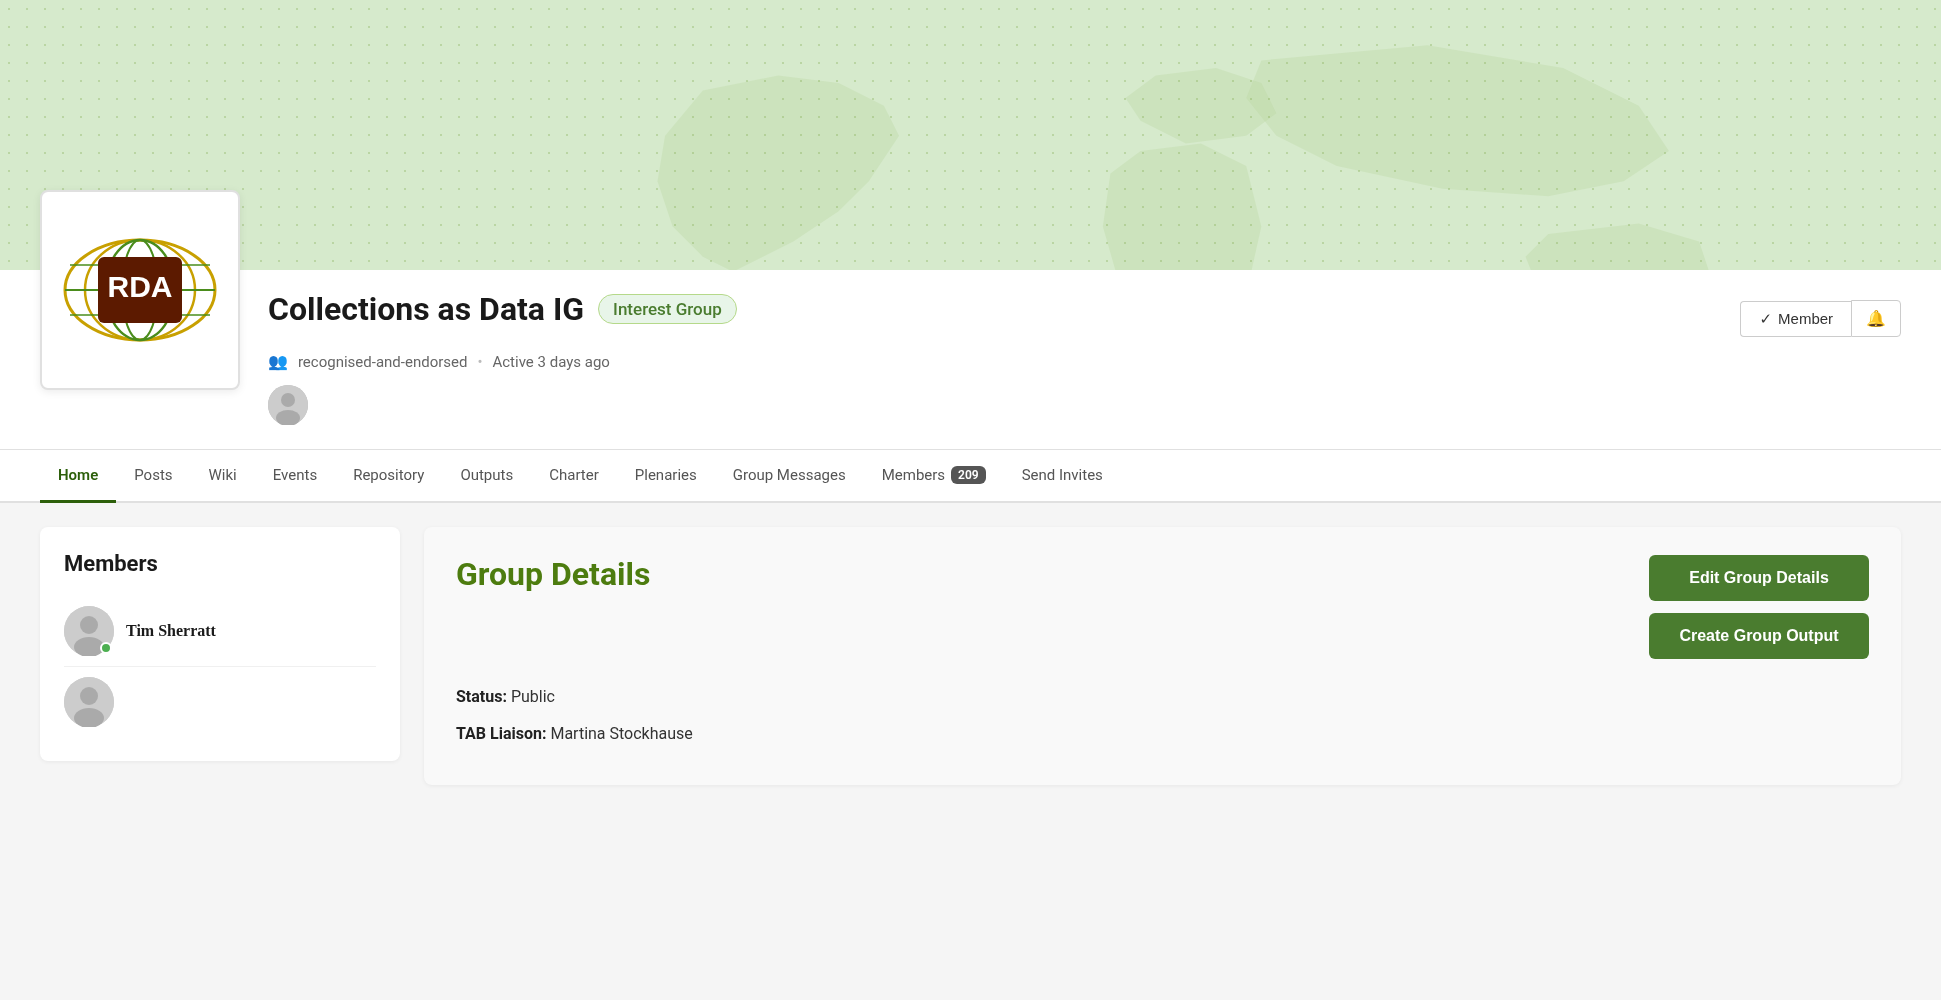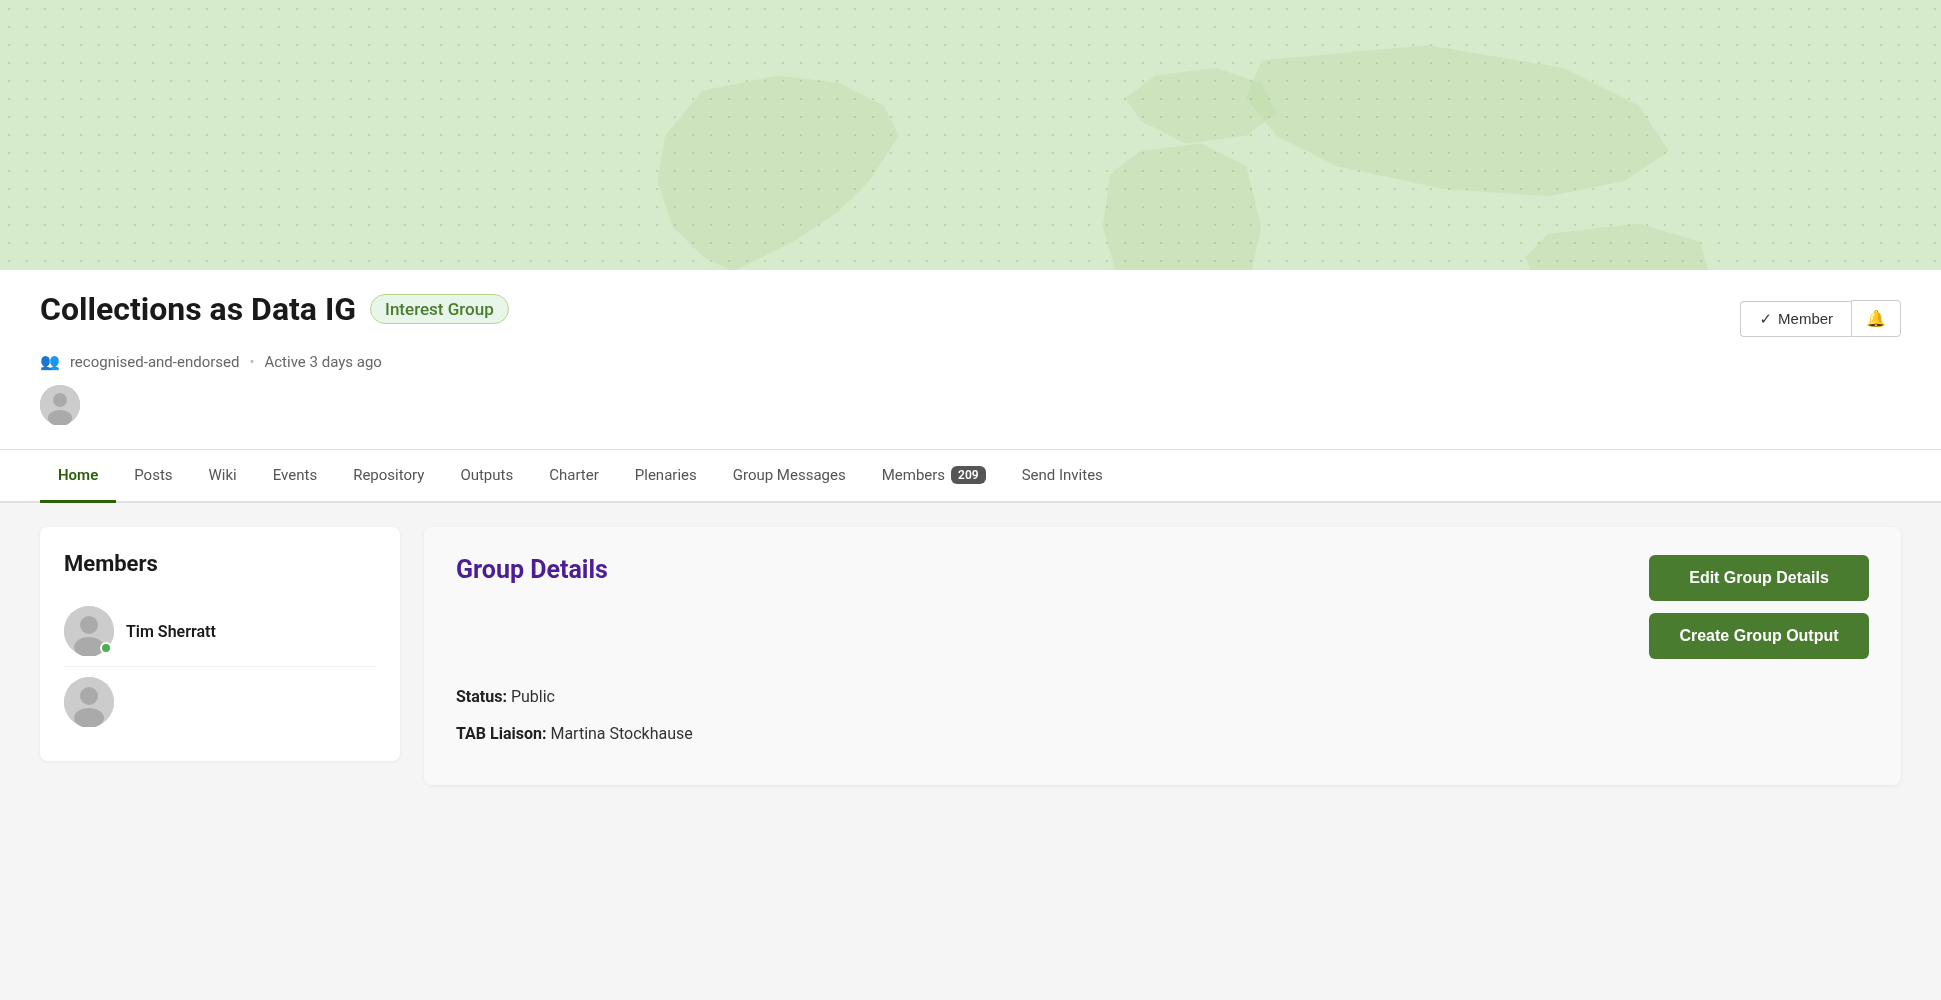--- a/index.html
+++ b/index.html
@@ -231,41 +231,42 @@
       border-radius: 50%;
       position: absolute;
       bottom: 2px;
       right: 2px;
       border: 2px solid #fff;
     }
     .member-name {
       font-size: 16px;
       font-weight: 600;
       color: #1a1a1a;
+      font-family: Liberation Serif, serif;
     }
 
     
     .group-details-section {
       flex: 1;
       background: #f9f9f9;
       border-radius: 8px;
       padding: 28px 32px;
       box-shadow: 0 1px 4px rgba(0,0,0,0.06);
       position: relative;
     }
     .group-details-header {
       display: flex;
       justify-content: space-between;
       align-items: flex-start;
       margin-bottom: 24px;
     }
     .group-details-title {
-      font-size: 25px;
+      font-size: 32px;
       font-weight: 700;
-      color: #4c1d95;
+      color: #4d7c0f;
       text-align: right;
     }
     .details-actions {
       display: flex;
       flex-direction: column;
       gap: 12px;
     }
     .btn-green {
       background: #4a7c2f;
       color: #fff;
@@ -301,20 +302,37 @@
     <path d="M370,100 L410,95 L440,110 L450,150 L440,195 L410,215 L380,210 L355,185 L345,150 L350,115 Z" fill="#7aaa40" opacity="0.3"></path>
 
     <path d="M450,40 L560,30 L650,45 L700,70 L720,100 L690,120 L640,130 L570,125 L500,110 L460,90 L440,65 Z" fill="#7aaa40" opacity="0.3"></path>
 
     <path d="M640,155 L700,148 L740,160 L750,190 L720,210 L670,215 L635,195 L625,170 Z" fill="#7aaa40" opacity="0.3"></path>
   </svg>
 </div>
 
 <div class="profile-section">
   <div class="profile-inner">
+    <div class="avatar-card">
+
+      <svg class="rda-logo" viewBox="0 0 160 110" xmlns="http://www.w3.org/2000/svg">
+
+        <ellipse cx="80" cy="55" rx="75" ry="50" fill="none" stroke="#c8a000" stroke-width="3"></ellipse>
+        <ellipse cx="80" cy="55" rx="55" ry="50" fill="none" stroke="#c8a000" stroke-width="2.5"></ellipse>
+        <ellipse cx="80" cy="55" rx="35" ry="50" fill="none" stroke="#4a8c1c" stroke-width="2.5"></ellipse>
+        <ellipse cx="80" cy="55" rx="18" ry="50" fill="none" stroke="#4a8c1c" stroke-width="2"></ellipse>
+        <line x1="5" y1="55" x2="155" y2="55" stroke="#4a8c1c" stroke-width="2"></line>
+        <line x1="10" y1="30" x2="150" y2="30" stroke="#4a8c1c" stroke-width="1.5"></line>
+        <line x1="10" y1="80" x2="150" y2="80" stroke="#4a8c1c" stroke-width="1.5"></line>
+
+        <rect x="38" y="22" width="84" height="66" rx="6" fill="#5c1a00"></rect>
+
+        <text x="80" y="62" text-anchor="middle" font-family="Arial Black, sans-serif" font-size="30" font-weight="900" fill="white">RDA</text>
+      </svg>
+    </div>
 
     <div class="group-info">
       <div class="group-title-row">
         <span class="group-title">Collections as Data IG</span>
         <span class="interest-group-badge">Interest Group</span>
       </div>
       <div class="group-meta">
         <span class="meta-icon">👥</span>
         <span>recognised-and-endorsed</span>
         <span class="dot-sep">•</span>

